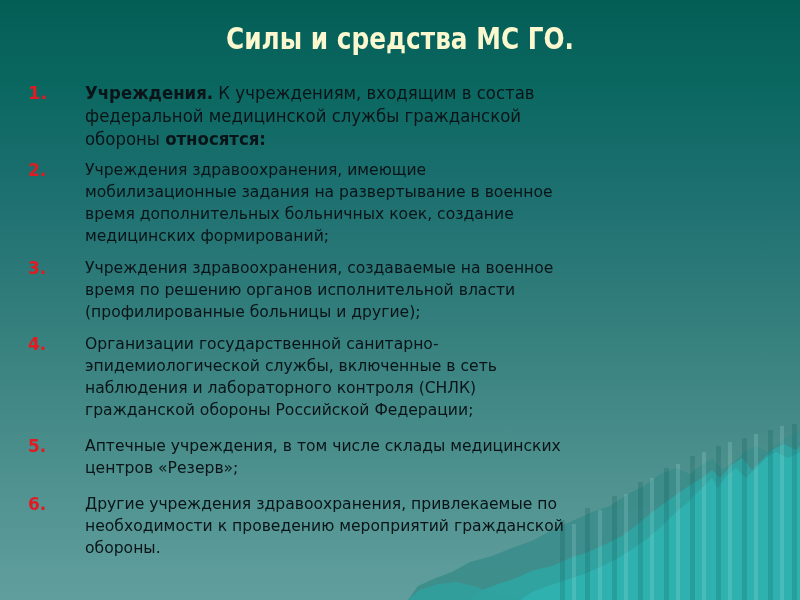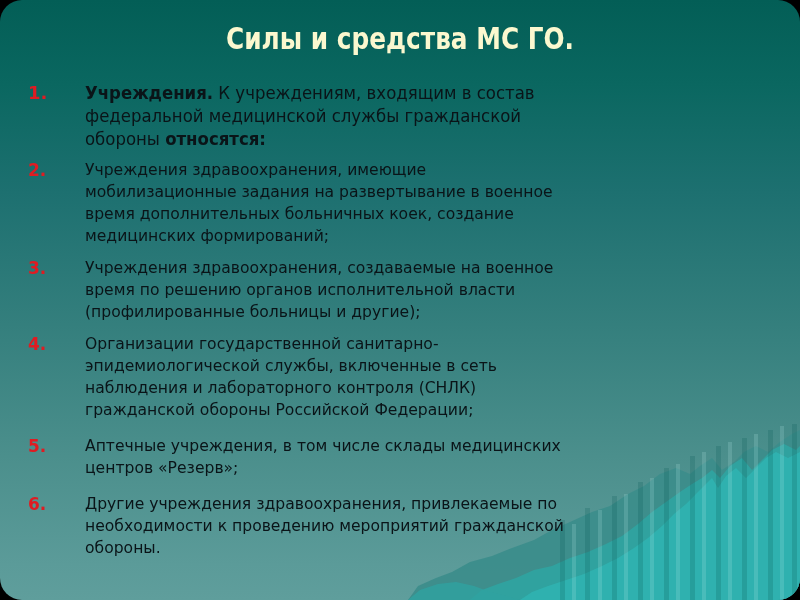--- a/index.html
+++ b/index.html
@@ -14,21 +14,20 @@
     overflow: hidden;
     background: linear-gradient(to bottom,
         #035e56 0%,
         #0a6760 14%,
         #1d7070 32%,
         #347f7d 54%,
         #4b8f8c 76%,
         #5b9b99 94%,
         #5f9e9c 100%);
     font-family: "DejaVu Sans", sans-serif;
-    border-radius: 22px;
   }
 
   
   #mountains {
     position: absolute;
     left: 0; top: 0;
     width: 800px; height: 600px;
     pointer-events: none;
   }
 

